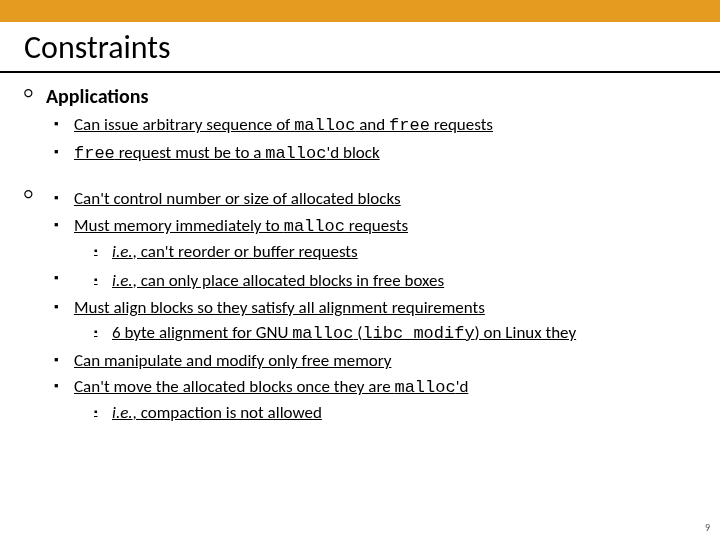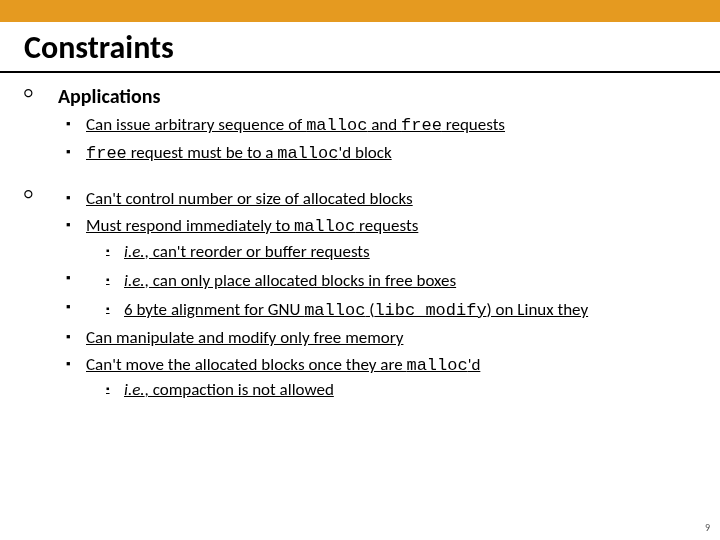--- a/index.html
+++ b/index.html
@@ -1,24 +1,24 @@
 <!DOCTYPE html>
 <html><head>
 <meta charset="utf-8">
 <style>
   * { margin: 0; padding: 0; box-sizing: border-box; }
   html, body { width: 720px; height: 540px; font-family: Calibri, "Segoe UI", Arial, sans-serif; color: #000; background: #fff; }
   .slide { width: 720px; height: 540px; position: relative; }
   .topbar { width: 100%; height: 22px; background: #e59a20; }
-  .title { font-weight: 700; font-size: 32px; padding: 6px 24px 4px 24px; }
+  .title { font-weight: 400; font-size: 32px; padding: 6px 24px 4px 24px; }
   .rule { border: 0; border-top: 2px solid #000; margin: 0 0 8px 0; }
   .content { padding: 0 24px; font-size: 17px; line-height: 1.35; }
   .l1 { display: flex; margin-top: 10px; }
   .l1-bullet { width: 22px; flex: 0 0 22px; font-size: 16px; line-height: 1.3; }
-  .l1-body { flex: 1; margin-left: 12px; }
+  .l1-body { flex: 1; }
   .l1-head { font-weight: 700; font-size: 20px; }
   .l2 { display: flex; margin-top: 4px; padding-left: 8px; }
   .l2-bullet { width: 20px; flex: 0 0 20px; font-size: 13px; line-height: 1.5; }
   .l2-body { flex: 1; text-decoration: underline; }
   .l3 { display: flex; margin-top: 2px; padding-left: 20px; }
   .l3-bullet { width: 18px; flex: 0 0 18px; font-size: 10px; line-height: 1.9; }
   .l3-body { flex: 1; }
   .mono { font-family: "Courier New", monospace; }
   .italic { font-style: italic; }
   .pagenum { position: absolute; bottom: 6px; right: 10px; font-size: 10px; color: #555; }
@@ -58,41 +58,42 @@
       <div class="l1-body">
 
         <div class="l2">
           <div class="l2-bullet">▪</div>
           <div class="l2-body"><span>Can't control number or size of allocated blocks</span></div>
         </div>
 
         <div class="l2">
           <div class="l2-bullet">▪</div>
           <div class="l2-body">
-            <span>Must respond immediately to </span><span class="mono">malloc</span><span> requests</span>
+            <span>Must memory immediately to </span><span class="mono">malloc</span><span> requests</span>
             <div class="l3">
               <div class="l3-bullet">▪</div>
               <div class="l3-body"><span class="italic">i.e.</span><span>, can't reorder or buffer requests</span></div>
             </div>
           </div>
         </div>
 
         <div class="l2">
           <div class="l2-bullet">▪</div>
           <div class="l2-body">
             <div class="l3">
               <div class="l3-bullet">▪</div>
               <div class="l3-body"><span class="italic">i.e.</span><span>, can only place allocated blocks in free boxes</span></div>
             </div>
           </div>
         </div>
 
         <div class="l2">
           <div class="l2-bullet">▪</div>
           <div class="l2-body">
+            <span>Must align blocks so they satisfy all alignment requirements</span>
             <div class="l3">
               <div class="l3-bullet">▪</div>
               <div class="l3-body"><span>6 byte alignment for GNU </span><span class="mono">malloc</span><span> (</span><span class="mono">libc modify</span><span>) on Linux they</span></div>
             </div>
           </div>
         </div>
 
         <div class="l2">
           <div class="l2-bullet">▪</div>
           <div class="l2-body"><span>Can manipulate and modify only free memory</span></div>

